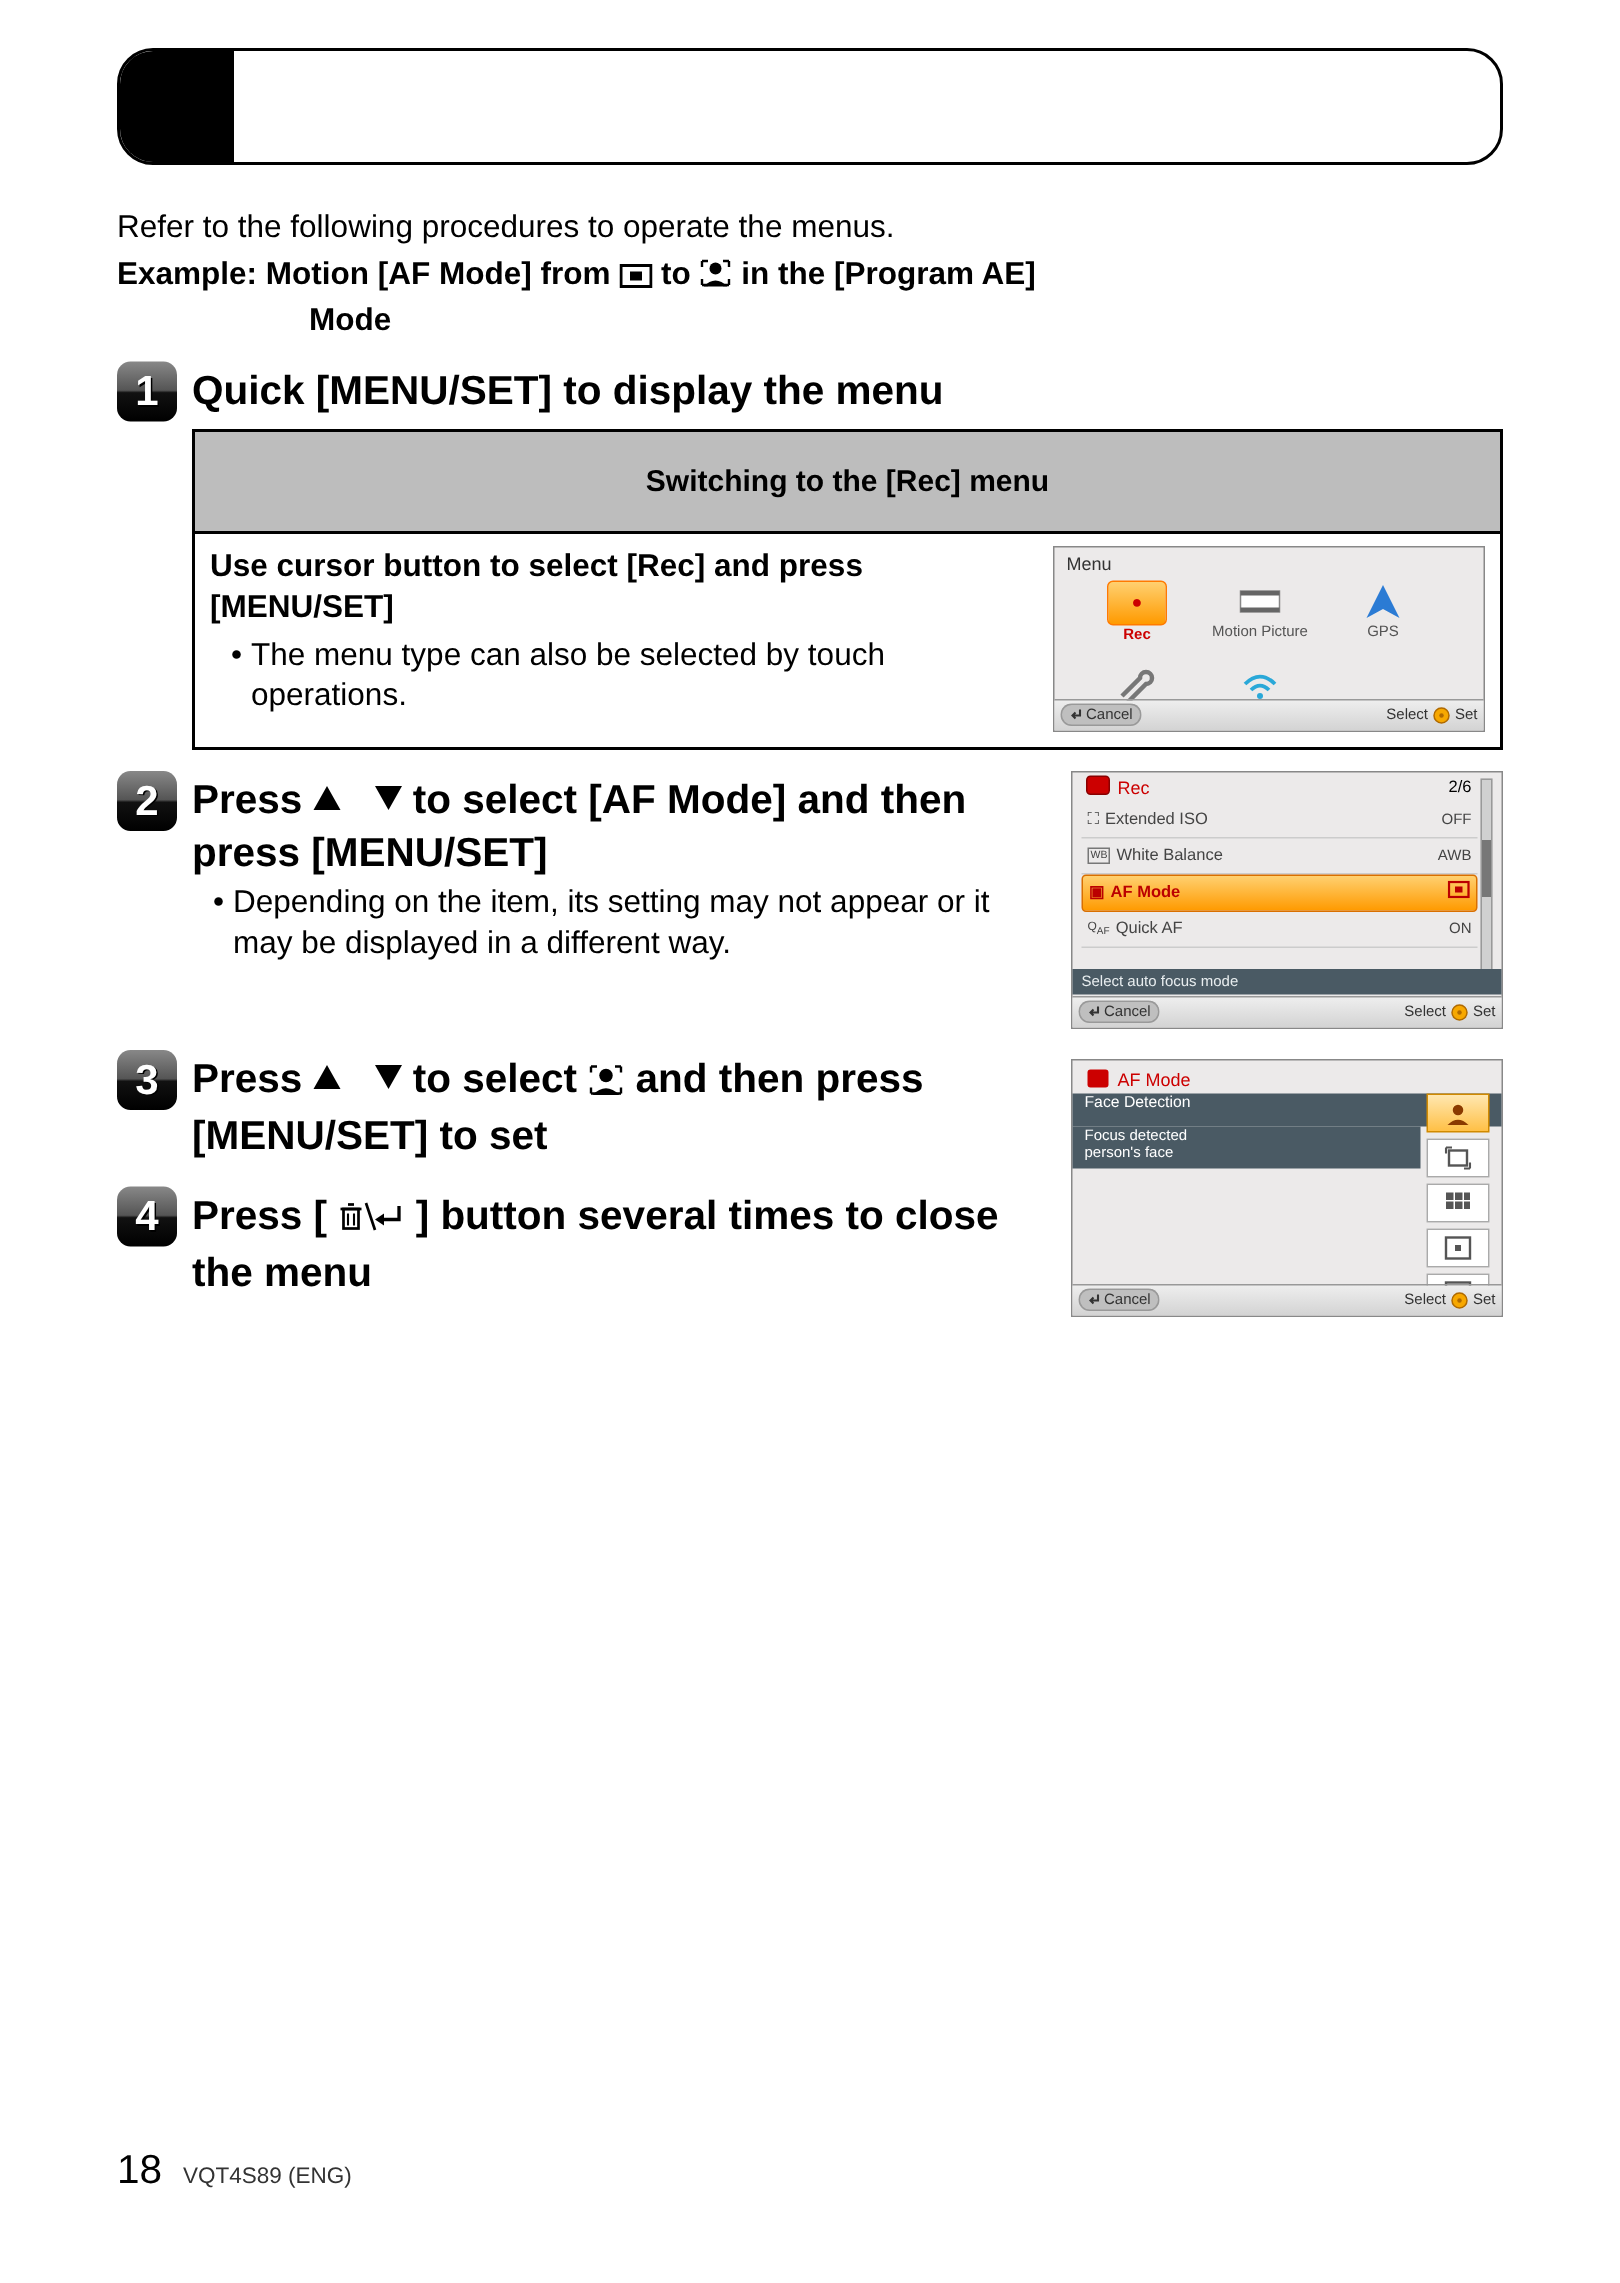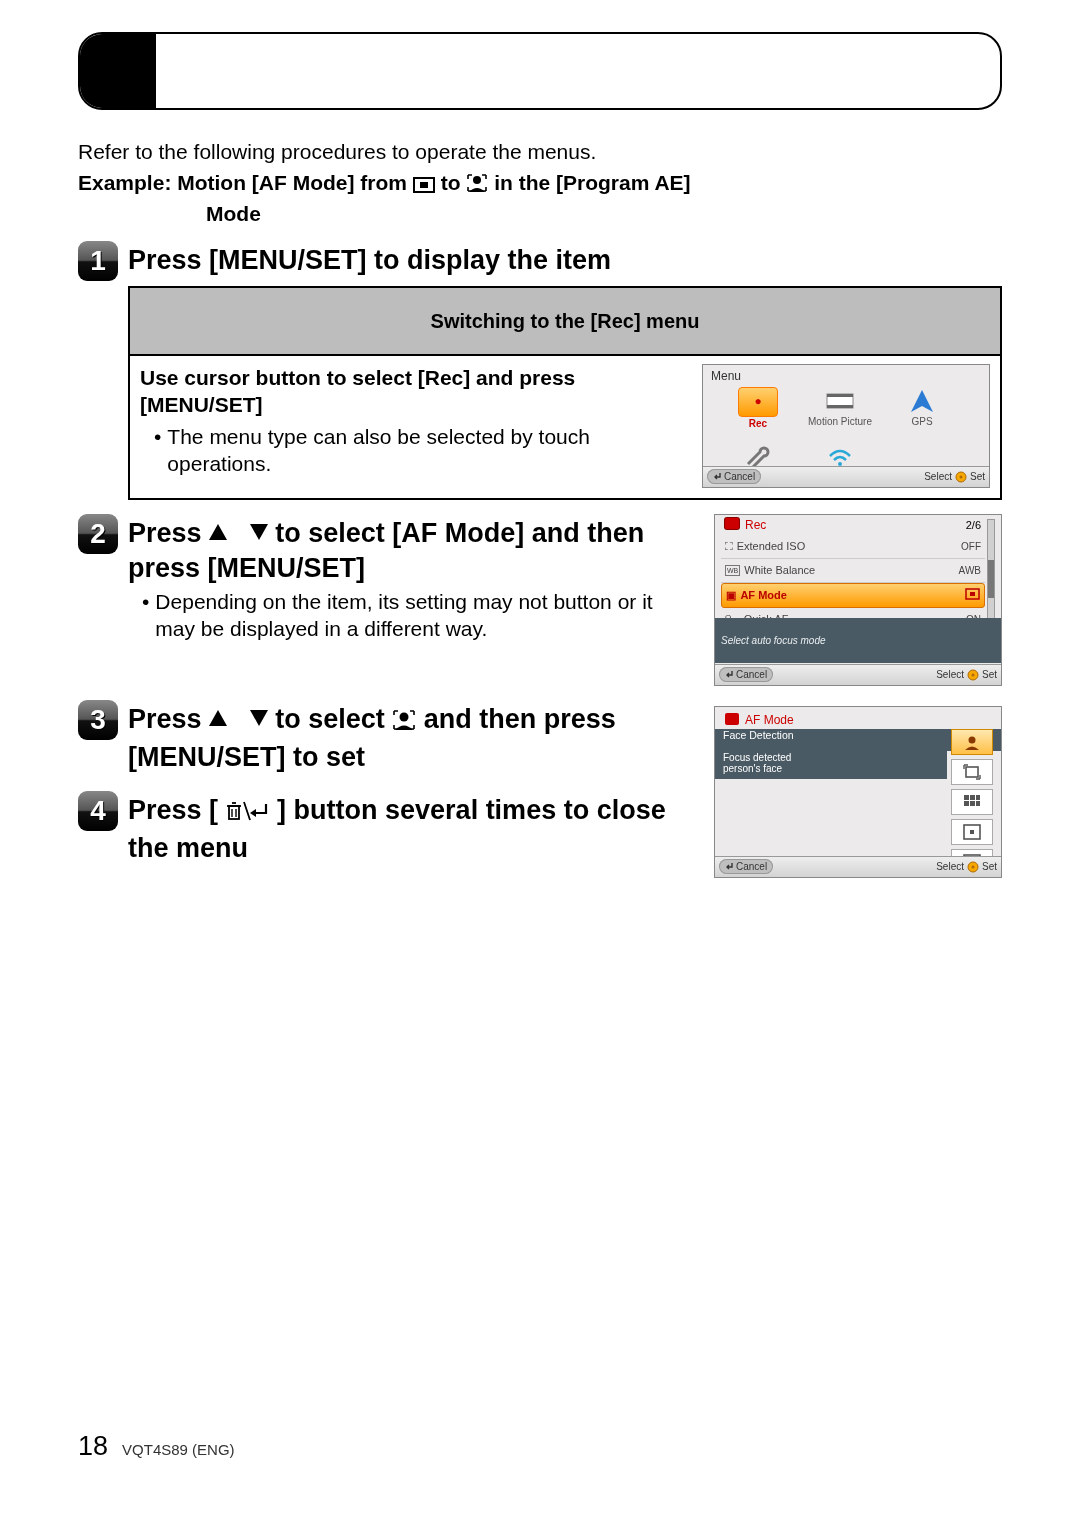--- a/index.html
+++ b/index.html
@@ -158,21 +158,21 @@
   
   .l2-header { position:absolute; top:3px; left:30px; font-size:12px; color:#c00; }
   .l2-header-ic { position:absolute; top:3px; left:10px; width:14px; height:11px; background:#c00; border-radius:2px; box-shadow:0 0 0 1px #800; }
   .l2-page { position:absolute; top:3px; right:20px; font-size:11px; }
   .l2-scroll { position:absolute; top:4px; right:6px; width:6px; height:140px; background:#d0d0d0; border:1px solid #999;}
   .l2-scroll-thumb { position:absolute; top:40px; width:100%; height:38px; background:#777;}
   .l2-rows { position:absolute; top:20px; left:6px; right:16px; }
   .l2-row { height:23px; display:flex; align-items:center; font-size:11px; border-bottom:1px solid #ccc; padding:0 4px; color:#444;}
   .l2-row .val { margin-left:auto; font-size:10px; }
   .l2-row.hl { background: linear-gradient(#ffd070,#ff9a00); border:1px solid #d96f00; color:#b00; font-weight:bold; border-radius:3px; }
-  .l2-hint { position:absolute; bottom:22px; left:0; right:0; background:#4a5a64; color:#e8edef; font-size:10px; padding:16px 6px;font-style:italic; }
+  .l2-hint { position:absolute; bottom:22px; left:0; right:0; background:#4a5a64; color:#e8edef; font-size:10px; padding:2px 6px; }
 
   
   .l3-title { position:absolute; top:6px; left:30px; font-size:12px; color:#c00; }
   .l3-title-ic { position:absolute; top:6px; left:10px; width:14px; height:12px; background:#c00; border-radius:2px; }
   .l3-headrow { position:absolute; top:22px; left:0; right:0; height:22px; background:#4a5a64; color:#fff; font-size:10.5px; padding:0 8px; box-sizing:border-box;}
   .l3-sub2 { position:absolute; top:44px; left:0; right:54px; height:28px; background:#4a5a64; color:#fff; font-size:10px; padding:1px 8px; box-sizing:border-box; line-height:1.15;}
   .l3-options { position:absolute; top:22px; right:8px; width:42px; }
   .l3-opt { height:24px; background:#fff; border:1px solid #aaa; margin-bottom:4px; display:flex; align-items:center; justify-content:center;}
   .l3-opt.sel { background: linear-gradient(#ffe7b0,#ffc046); border:1px solid #d18a00;}
   .l3-opt svg { display:block; }
@@ -221,21 +221,21 @@
           <path d="M2 2 L2 6 M2 2 L6 2 M20 2 L20 6 M20 2 L16 2 M2 18 L2 14 M2 18 L6 18 M20 18 L20 14 M20 18 L16 18" stroke="#000" stroke-width="1.6" fill="none"></path>
         </svg>
     </span>
     <span class="intro-bold"> in the [Program AE]</span>
   </div>
   <div class="intro-bold-line2">Mode</div>
 
   <div class="step">
     <div class="step-num">1</div>
     <div class="step-body">
-      <div class="step-title">Press [MENU/SET] to display the item</div>
+      <div class="step-title">Quick [MENU/SET] to display the menu</div>
       <div class="sub-box">
         <div class="sub-box-header">Switching to the [Rec] menu</div>
         <div class="sub-box-body">
           <div class="sub-left">
             <div class="sb-head">Use cursor button to select [Rec] and press [MENU/SET]</div>
             <div class="bullet">
               <span class="dot">•</span>
               <span>The menu type can also be selected by touch operations.</span>
             </div>
           </div>
@@ -312,21 +312,21 @@
         <div style="flex:1">
           <div class="step-title tight">
             <span>Press </span>
             <span class="tri tri-up"></span>
             <span>&nbsp;</span>
             <span class="tri tri-down"></span>
             <span> to select [AF Mode] and then press [MENU/SET]</span>
           </div>
           <div class="bullet">
             <span class="dot">•</span>
-            <span>Depending on the item, its setting may not button or it may be displayed in a different way.</span>
+            <span>Depending on the item, its setting may not appear or it may be displayed in a different way.</span>
           </div>
         </div>
         <div>
           <div class="lcd lcd2">
             <div class="l2-header-ic"></div>
             <div class="l2-header">Rec</div>
             <div class="l2-page">2/6</div>
             <div class="l2-scroll">
                 <div class="l2-scroll-thumb"></div>
               </div>

